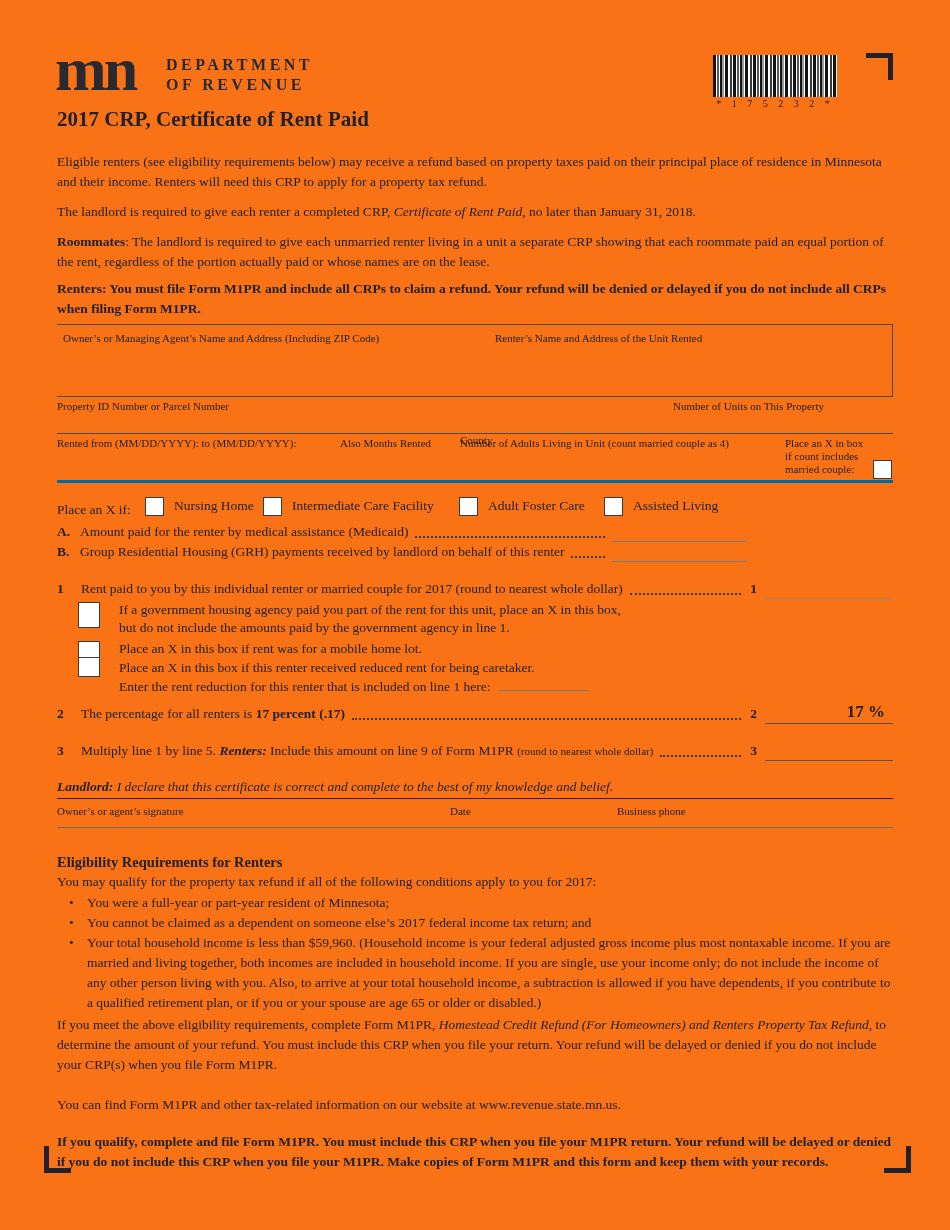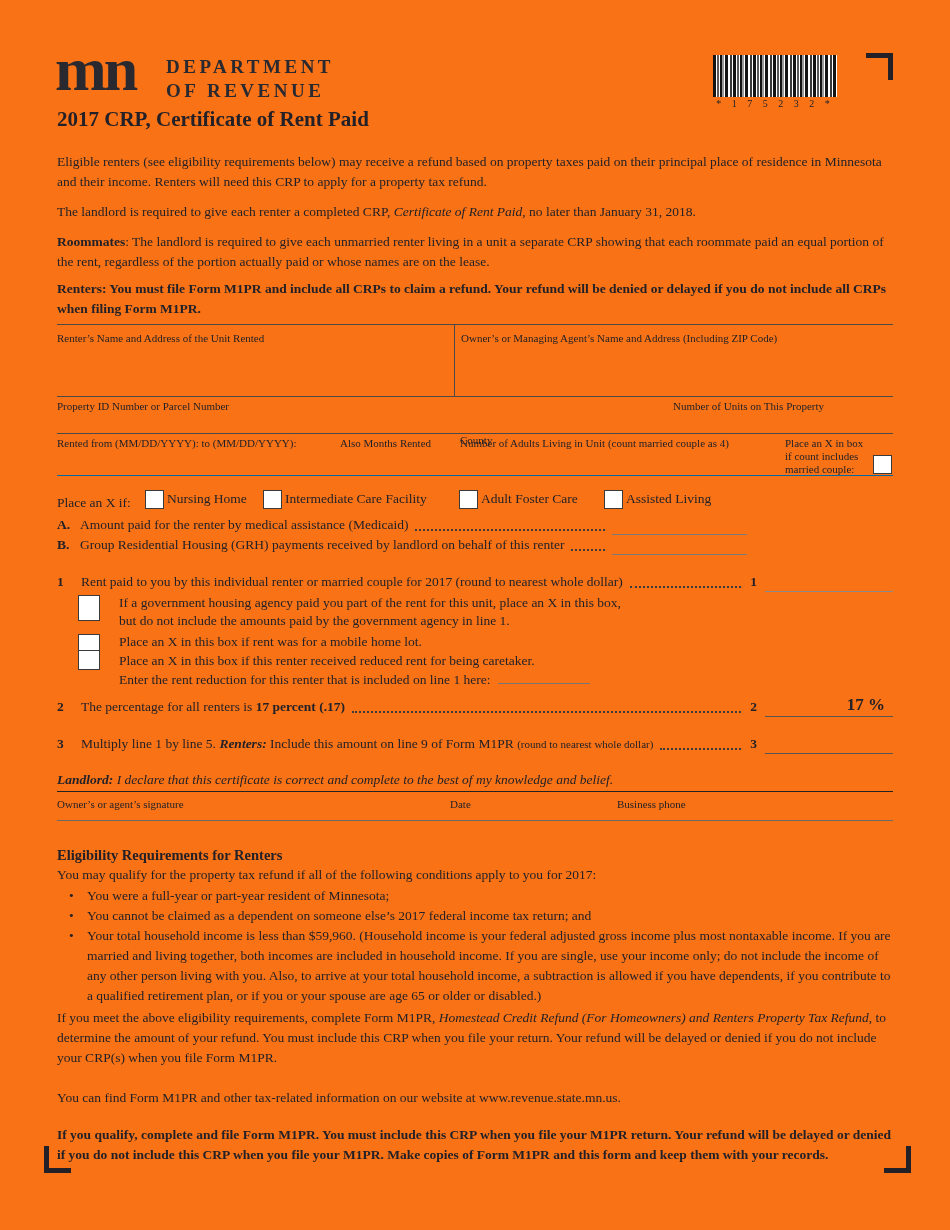--- a/index.html
+++ b/index.html
@@ -7,21 +7,21 @@
         font-family:Liberation Serif, serif;color:#232127;overflow:hidden;}
   
   .corner{position:absolute;width:22px;height:22px;}
   .corner.tr{left:866px;top:53px;border-top:5px solid #232127;border-right:5px solid #232127;}
   .corner.bl{left:44px;top:1146px;border-left:5px solid #232127;border-bottom:5px solid #232127;}
   .corner.br{left:884px;top:1146px;border-right:5px solid #232127;border-bottom:5px solid #232127;}
 
   
   .logo-mn{position:absolute;left:55px;top:38px;font-size:62px;font-weight:900;letter-spacing:-3px;
            color:#2a2930;line-height:1;}
-  .dept{position:absolute;left:166px;top:55px;font-size:19px;font-weight:800;letter-spacing:3.5px;
+  .dept{position:absolute;left:166px;top:55px;font-size:16px;font-weight:800;letter-spacing:3.5px;
         line-height:1.25;color:#2a2930;}
   .barcode-wrap{position:absolute;left:713px;top:55px;width:124px;text-align:center;}
   .barcode{height:42px;width:124px;
      background:repeating-linear-gradient(90deg,#141414 0 3px,#fff 3px 4px,#5a5a5a 4px 6px,#fff 6px 7px,
         #141414 7px 9px,#9a9a9a 9px 11px,#fff 11px 12px,#141414 12px 15px,#fff 15px 17px,#3a3a3a 17px 19px,#fff 19px 20px);}
   .barcode-text{font-size:10px;letter-spacing:4px;margin-top:1px;color:#232127;}
   .form-title{position:absolute;left:57px;top:107px;font-size:21px;font-weight:700;color:#232127;}
 
   
   .main{position:absolute;left:57px;top:152px;width:836px;font-size:13.5px;line-height:20px;}
@@ -31,28 +31,28 @@
 
   
   .ftable{margin-top:5px;}
   .frow{border-top:1px solid #4a4a4a;position:relative;box-sizing:border-box;}
   .frow .lab{font-size:11px;line-height:13px;color:#232127;}
   .row1{display:flex;height:72px;}
   .row1 .cell{box-sizing:border-box;padding:3px 4px 0 0;}
   .row1 .c1{width:398px;border-right:1px solid #4a4a4a;}
   .row1 .c2{flex:1;padding-left:6px;}
   .row2{height:37px;}
-  .row3{height:43px;border-bottom:1px solid #0369a1;}
+  .row3{height:50px;border-bottom:3px solid #0369a1;}
   .abslab{position:absolute;top:3px;}
   .mbox-lab{font-size:10.5px;line-height:11.5px;}
   .cbx{display:inline-block;box-sizing:border-box;width:19px;height:19px;border:1px solid #3a3a3a;background:#fff;vertical-align:middle;}
 
   
   .placex{position:relative;height:26px;margin-top:13px;}
-  .placex .grp{position:absolute;top:0;display:flex;align-items:flex-end;gap:3px;}
+  .placex .grp{position:absolute;top:0;display:flex;align-items:flex-end;gap:10px;}
   .placex .glab{font-size:13.5px;}
 
   
   .abrow{display:flex;align-items:flex-end;width:690px;margin-top:1px;height:19px;}
   .abrow .ltr{font-weight:700;width:23px;flex:none;}
   .leader{flex:1;border-bottom:2px dotted #3c3c3c;margin:0 7px 4px 7px;min-width:12px;}
   .ansline{width:135px;flex:none;border-bottom:1px solid #7a7a7a;height:16px;}
 
   
   .numrow{display:flex;align-items:flex-end;width:836px;}
@@ -100,25 +100,25 @@
 
   <div class="main">
 
     <p class="p" style="margin-bottom:10px;">Eligible renters (see eligibility requirements below) may receive a refund based on property taxes paid on their principal place of residence in Minnesota and their income. Renters will need this CRP to apply for a property tax refund.</p>
     <p class="p" style="margin-bottom:10px;"><span>The landlord is required to give each renter a completed CRP, </span><span class="run-i">Certificate of Rent Paid</span><span>, no later than January 31, 2018.</span></p>
     <p class="p" style="margin-bottom:7px;"><span class="run-b">Roommates</span><span>: The landlord is required to give each unmarried renter living in a unit a separate CRP showing that each roommate paid an equal portion of the rent, regardless of the portion actually paid or whose names are on the lease.</span></p>
     <p class="p b" style="margin-bottom:0;">Renters: You must file Form M1PR and include all CRPs to claim a refund. Your refund will be denied or delayed if you do not include all CRPs when filing Form M1PR.</p>
 
     <div class="ftable">
       <div class="frow row1">
+        <div class="cell c2">
+          <span class="lab">Owner’s or Managing Agent’s Name and Address (Including ZIP Code)</span>
+        </div>
         <div class="cell c1">
           <span class="lab">Renter’s Name and Address of the Unit Rented</span>
-        </div>
-        <div class="cell c2">
-          <span class="lab">Owner’s or Managing Agent’s Name and Address (Including ZIP Code)</span>
         </div>
       </div>
       <div class="frow row2">
         <span class="lab abslab" style="left:0;">Property ID Number or Parcel Number</span>
         <span class="lab abslab" style="left:403px;margin-top:34px;">County</span>
         <span class="lab abslab" style="left:616px;">Number of Units on This Property</span>
       </div>
       <div class="frow row3">
         <span class="lab abslab" style="left:0;">Rented from (MM/DD/YYYY):   to (MM/DD/YYYY):</span>
         <span class="lab abslab" style="left:283px;">Also Months Rented</span>

